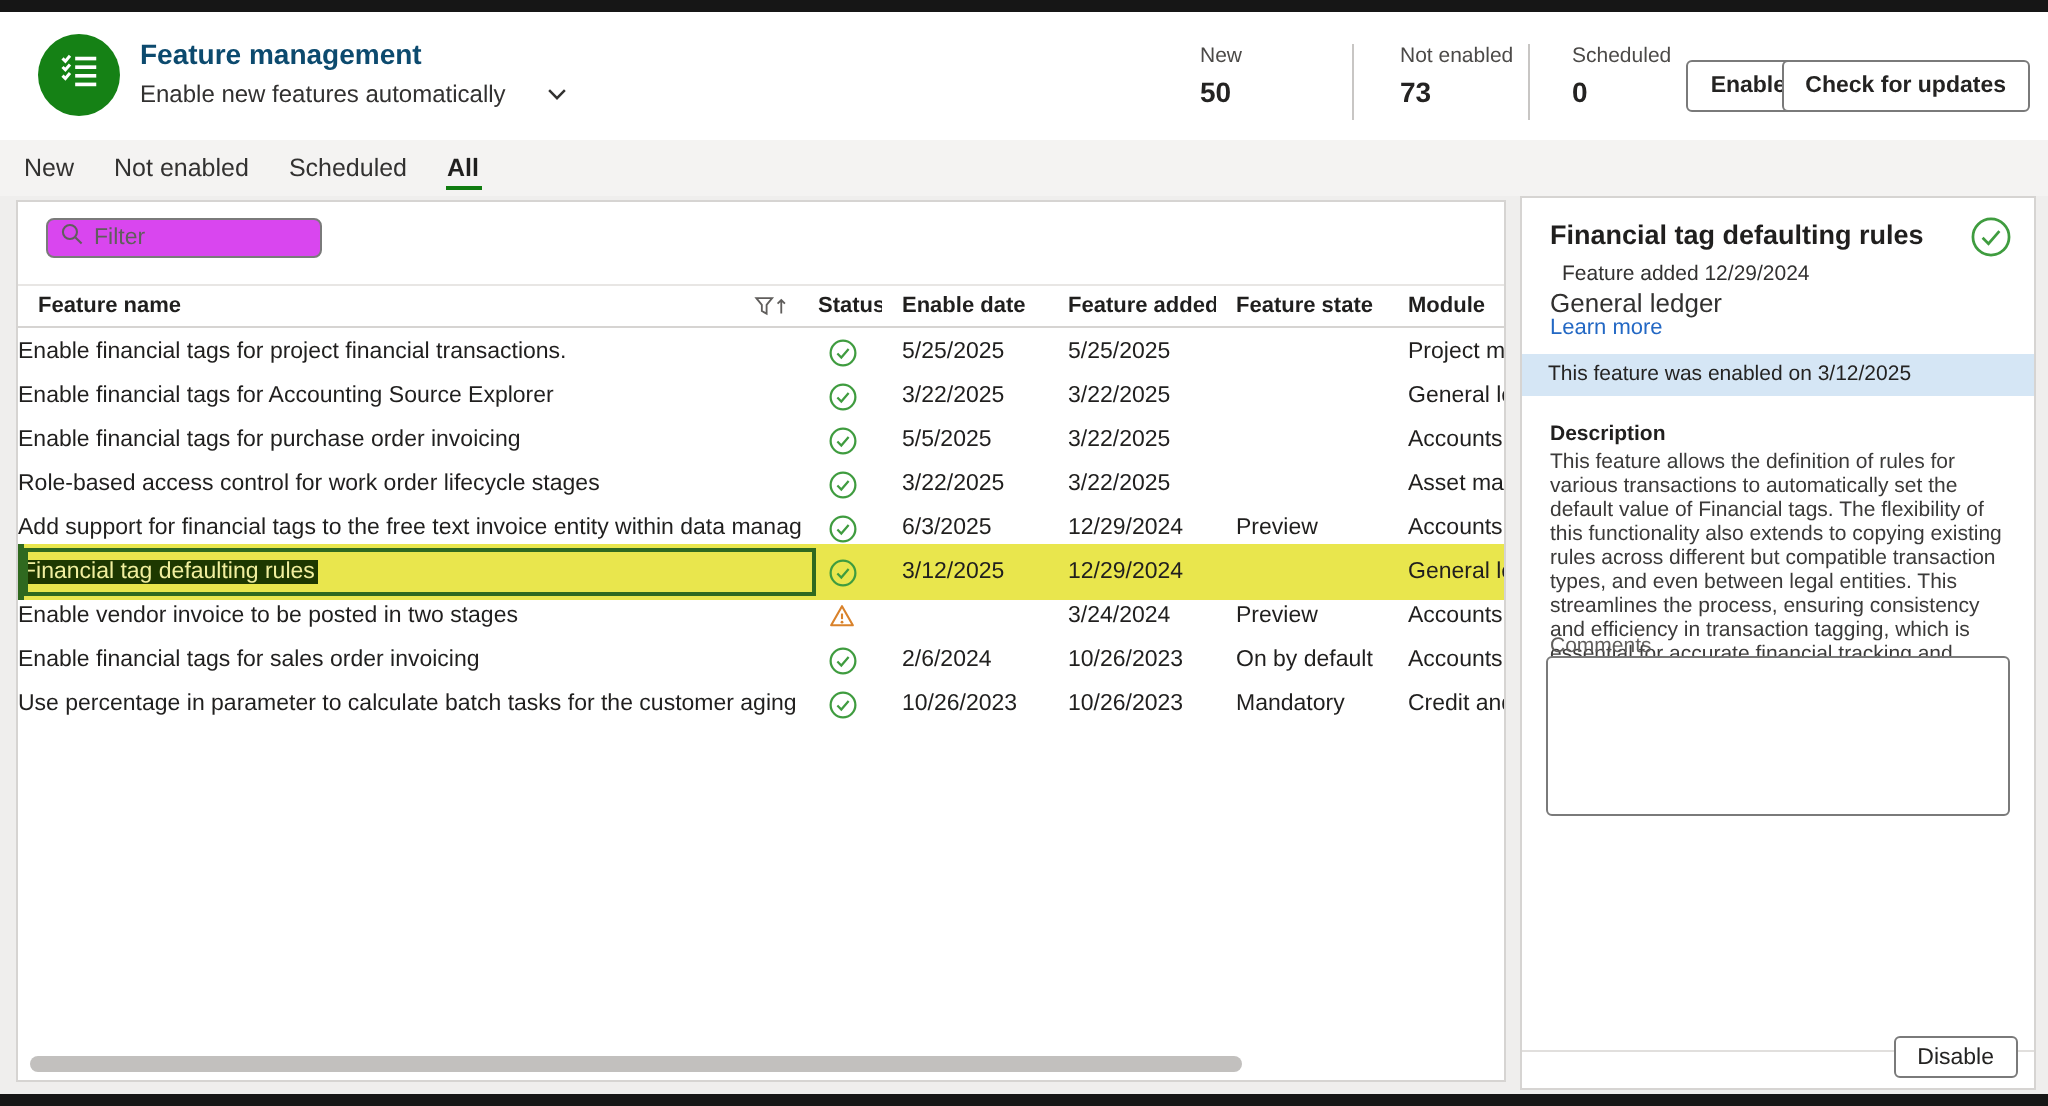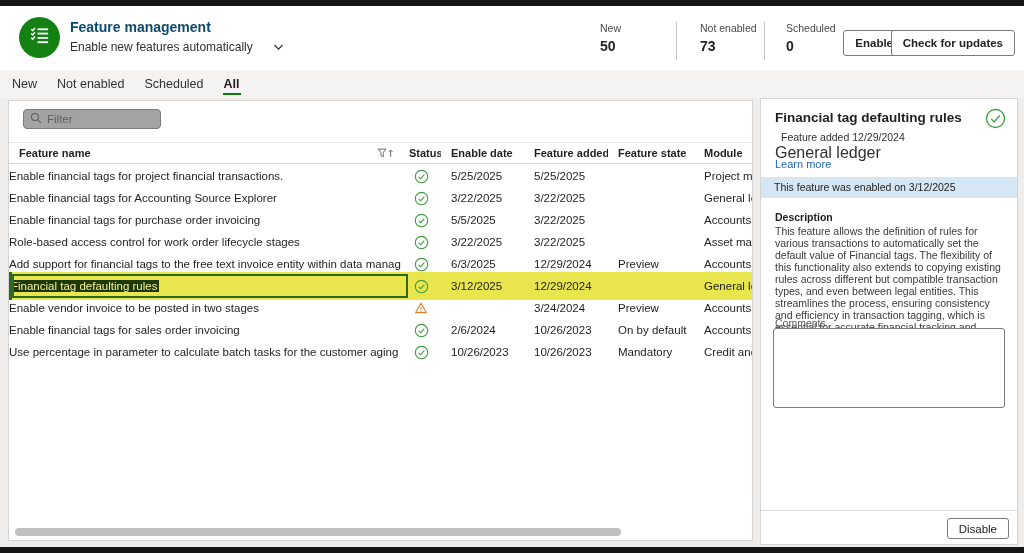--- a/index.html
+++ b/index.html
@@ -29,21 +29,21 @@
                display:flex; align-items:stretch; padding-left:2px; }
   .tab { position:relative; padding:0 10px; font-size:12.5px; color:#323130; display:flex;
          align-items:center; cursor:pointer; }
   .tab.active { font-weight:bold; color:#201f1e; }
   .tab.active::after { content:""; position:absolute; left:9px; right:9px; bottom:3px; height:2px; background:#107c10; }
 
   
   .grid-card { position:absolute; left:8px; top:100px; width:745px; height:441px; background:#fff;
                border:1px solid #d6d4d2; overflow:hidden; }
   .filter-box { position:absolute; left:14px; top:8px; width:138px; height:20px; border:1px solid #7a7a7a;
-                border-radius:4px; display:flex; align-items:center; padding:0 6px; gap:5px; background:#a3a3a3; }
+                border-radius:4px; display:flex; align-items:center; padding:0 6px; gap:5px; background:#d946ef; }
   .filter-box input { border:none; outline:none; width:100%; font-size:11.5px; color:#201f1e;
                       font-family:"Liberation Sans",sans-serif; background:transparent; }
   .filter-box input::placeholder { color:#605e5c; }
 
   .tbl-header { position:absolute; left:0; top:41px; width:744px; height:22px; display:grid;
                 grid-template-columns:392px 40px 83px 84px 86px 1fr; align-items:center;
                 border-top:1px solid #e8e6e4; border-bottom:1px solid #d6d4d2;
                 font-size:11px; font-weight:bold; color:#201f1e; }
   .tbl-header .hc { padding-left:10px; white-space:nowrap; overflow:hidden; display:flex; align-items:center; }
   .tbl-header .hc.first { justify-content:space-between; padding-right:7px; }
@@ -65,30 +65,30 @@
 
   .h-scrollbar { position:absolute; left:6px; bottom:4px; width:606px; height:8px; border-radius:4px;
                  background:#c2c0be; cursor:pointer; }
 
   
   .details-card { position:absolute; left:760px; top:98px; width:258px; height:447px; background:#fff;
                   border:1px solid #d6d4d2; overflow:hidden; }
   .dp-title { position:absolute; left:14px; top:11px; width:205px; font-size:13.5px; font-weight:bold; color:#201f1e; }
   .dp-check { position:absolute; right:11px; top:9px; }
   .dp-meta1 { position:absolute; left:20px; top:32px; font-size:10.5px; color:#323130;text-align:center; }
-  .dp-meta2 { position:absolute; left:14px; top:45px; font-size:16px; color:#323130; }
+  .dp-meta2 { position:absolute; left:14px; top:45px; font-size:13px; color:#323130; }
   .dp-link  { position:absolute; left:14px; top:59px; font-size:11px; color:#2368c4; cursor:pointer; }
   .dp-infobar { position:absolute; left:0; right:0; top:78px; height:21px; background:#d5e6f5;
                 font-size:10.5px; color:#242322; line-height:21px; padding-left:13px; }
   .dp-desc-label { position:absolute; left:14px; top:112px; font-size:10.5px; font-weight:bold; color:#201f1e; }
   .dp-desc { position:absolute; left:14px; top:126px; width:234px; font-size:10.5px; line-height:12px; color:#3b3a39; }
   .dp-comments-label { position:absolute; left:14px; top:218px; font-size:10.5px; color:#605e5c; }
   .dp-comments { position:absolute; left:12px; top:229px; width:232px; height:80px; border:1px solid #7a7a7a;
                  border-radius:3px; resize:none; font-family:"Liberation Sans",sans-serif; font-size:11px; padding:4px; }
-  .dp-footer { position:absolute; left:0; right:0; bottom:0; height:34px; border-top:1px solid #e1dfdd; background:#fff; }
+  .dp-footer { position:absolute; left:0; right:0; bottom:0; height:19px; border-top:1px solid #e1dfdd; background:#fff; }
   .dp-disable { position:absolute; right:8px; bottom:5px; height:21px; padding:0 11px; background:#fff;
                 border:1px solid #7a7a7a; border-radius:3px; font-family:"Liberation Sans",sans-serif;
                 font-size:11.5px; color:#242322; cursor:pointer; }
 </style>
 </head>
 <body>
 
 <div class="screen">
   <div class="edge-bar edge-top"></div>
 

